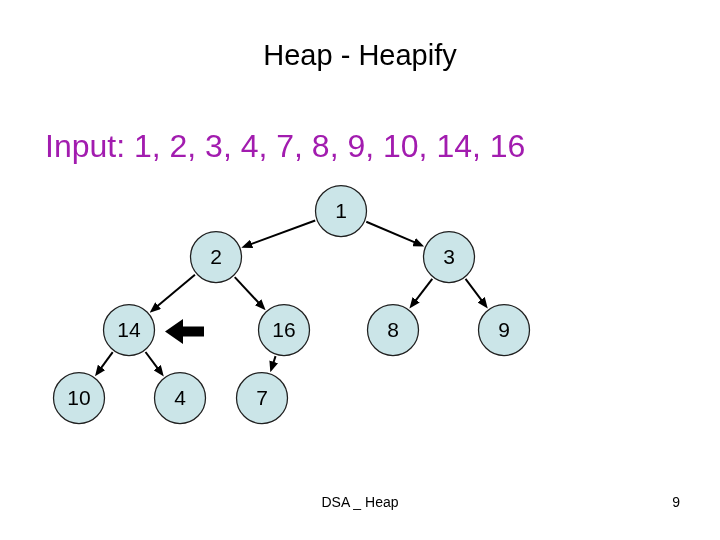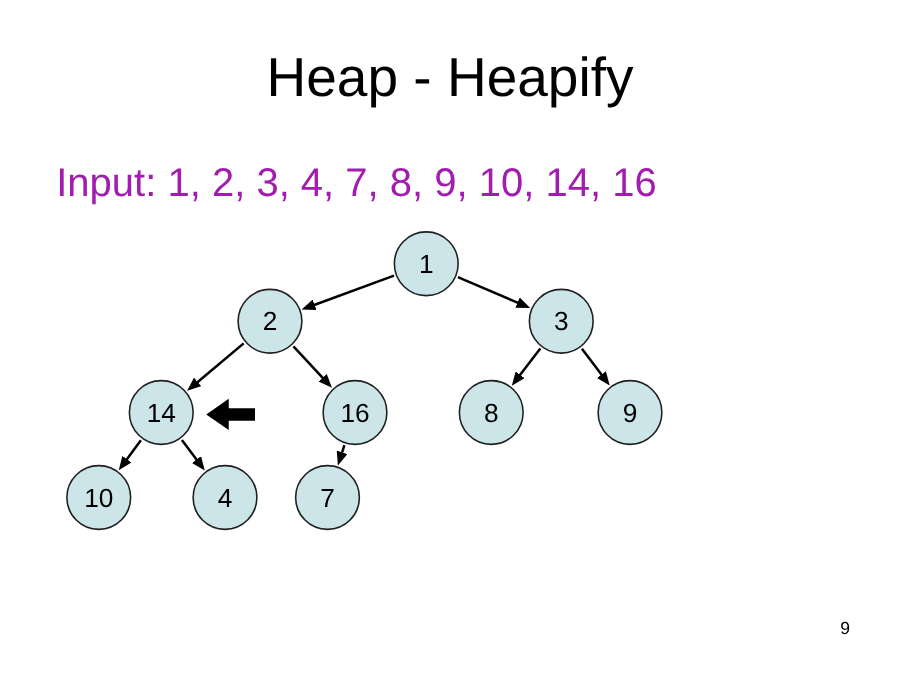--- a/index.html
+++ b/index.html
@@ -17,21 +17,21 @@
     height: 540px;
     background: #ffffff;
   }
   .title {
     position: absolute;
     left: 0;
     right: 0;
     top: 40px;
     margin: 0;
     text-align: center;
-    font-size: 44px;
+    font-size: 29px;
     font-weight: 400;
     line-height: 1.05;
     color: #000000;
   }
   .input-line {
     position: absolute;
     left: 45px;
     top: 129px;
     font-size: 32px;
     line-height: 1.1;
@@ -123,14 +123,15 @@
       </g>
       <g>
         <circle cx="180" cy="398" r="25.5" fill="#cbe5e8" stroke="#1f1f1f" stroke-width="1.25"></circle>
         <text x="180" y="398" dy="0.35em" text-anchor="middle">4</text>
       </g>
       <g>
         <circle cx="262" cy="398" r="25.5" fill="#cbe5e8" stroke="#1f1f1f" stroke-width="1.25"></circle>
         <text x="262" y="398" dy="0.35em" text-anchor="middle">7</text>
       </g>
     </svg>
+  <div class="footer-center">DSA _ Heap</div>
   <div class="footer-page">9</div>
 </div>
 
 </body></html>

